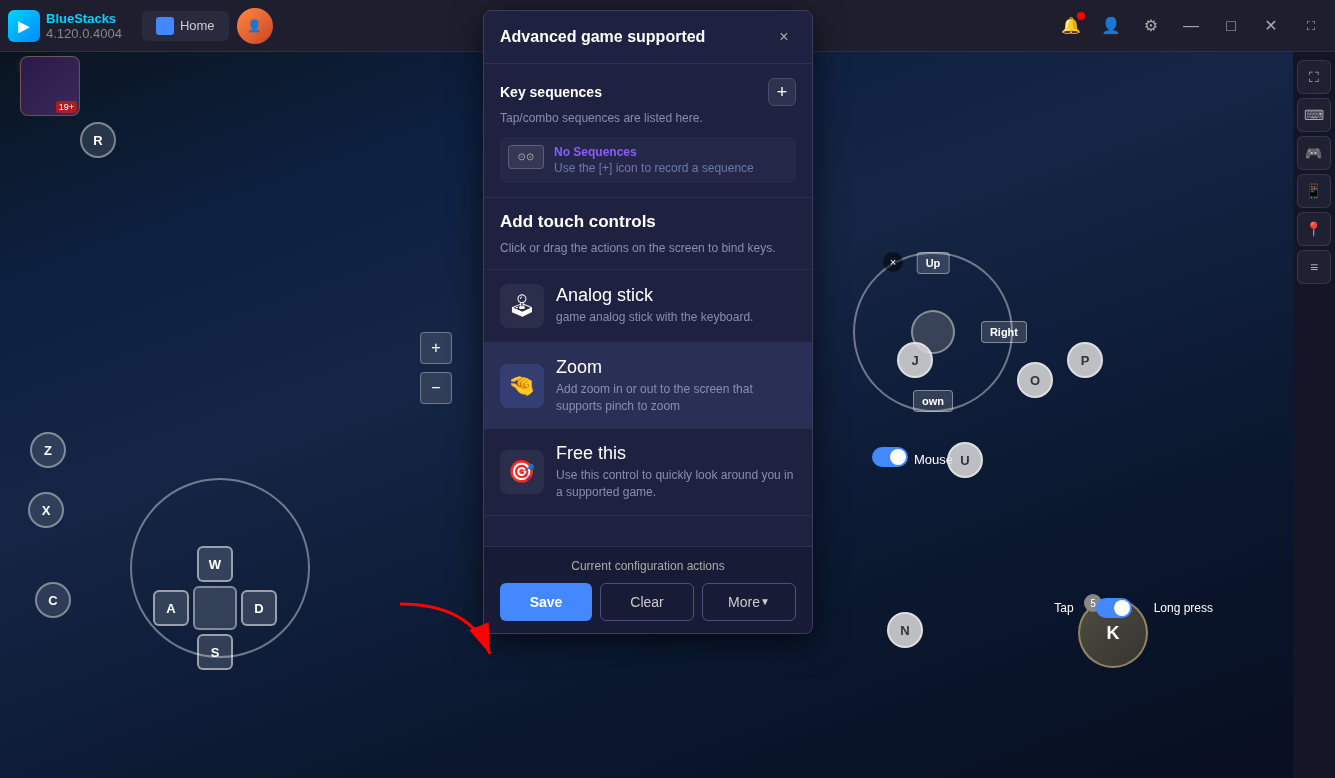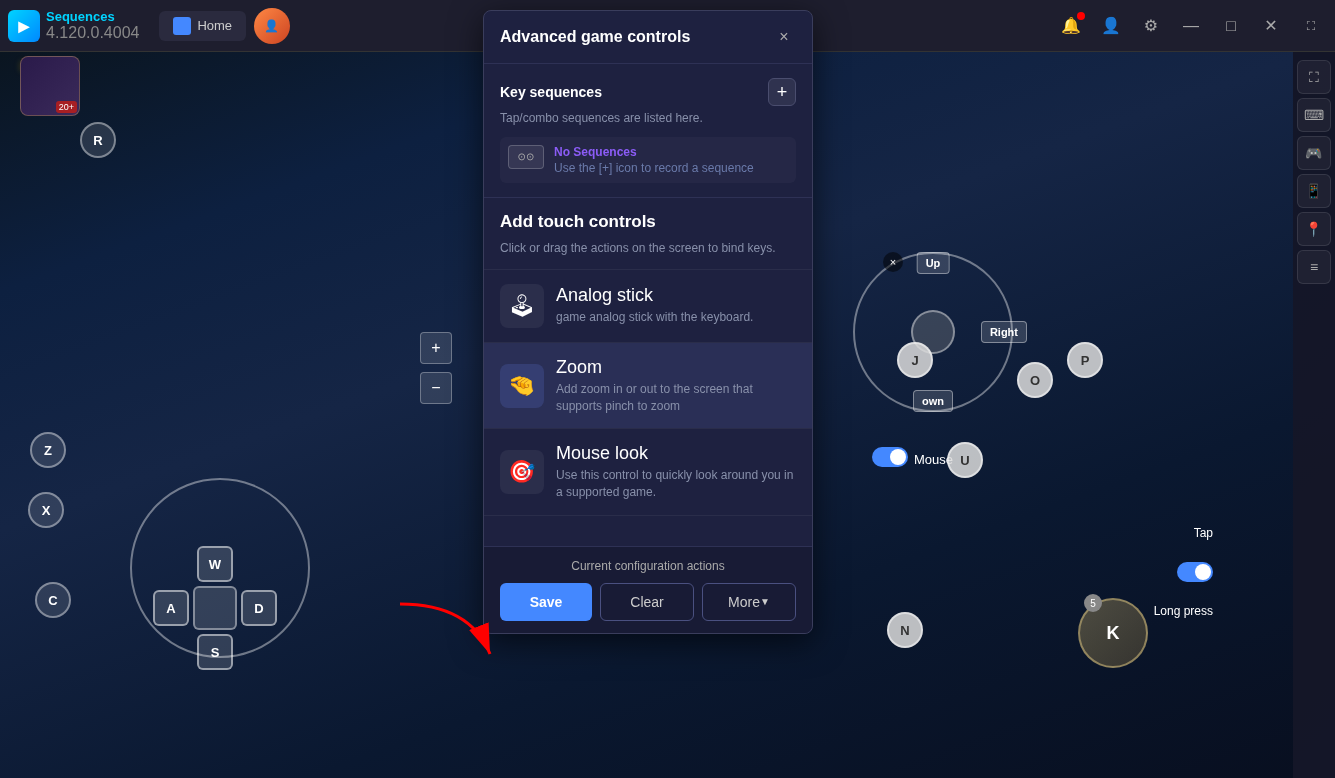--- a/index.html
+++ b/index.html
@@ -57,21 +57,21 @@
       display: flex; align-items: center; justify-content: center;
       color: white;
       font-size: 14px;
       font-weight: bold;
     }
 
     .bs-title {
       display: flex; flex-direction: column;
     }
     .bs-name { color: #00d4ff; font-size: 13px; font-weight: bold; }
-    .bs-version { color: #888; font-size: 16px; }
+    .bs-version { color: #888; font-size: 13px; }
 
     .tab-home {
       display: flex; align-items: center; gap: 6px;
       background: #2a2a3e;
       border-radius: 6px;
       padding: 6px 14px;
       margin-left: 8px;
       cursor: pointer;
     }
     .tab-home-icon { width: 18px; height: 18px; background: #4488ff; border-radius: 3px; }
@@ -248,22 +248,22 @@
       right: 2px; top: 2px;
       width: 16px; height: 16px;
       background: white;
       border-radius: 50%;
     }
 
     
     .tap-toggle {
       position: absolute;
       right: 80px; bottom: 160px;
-      display: flex; align-items: flex-end; gap: 22px;
-      color: white; font-size: 12px; flex-direction: column;
+      display: flex; align-items: center; gap: 22px;
+      color: white; font-size: 12px;
     }
 
     
     .k-area {
       position: absolute;
       right: 145px; bottom: 110px;
       width: 70px; height: 70px;
       background: linear-gradient(135deg, rgba(180,160,100,0.4), rgba(120,100,60,0.4));
       border-radius: 50%;
       border: 2px solid rgba(200,180,120,0.6);
@@ -492,29 +492,29 @@
 </head>
 <body>
 
 <div class="game-bg">
 
   <div style="position:absolute; top:52px; left:0; right:42px; bottom:0; background: linear-gradient(160deg, #0a1520 0%, #0d2040 20%, #152545 40%, #0a1830 70%, #080f20 100%);"></div>
 
   <div style="position:absolute; top:60px; left:20px; color:rgba(255,200,100,0.8); font-size:11px; font-weight:bold; text-shadow: 0 0 6px rgba(255,200,0,0.6);">33574</div>
 
   <div style="position:absolute; top:56px; left:20px; width:60px; height:60px; background: linear-gradient(135deg,#2a1a4a,#3a2a5a); border-radius:8px; border: 1px solid rgba(255,200,100,0.3);">
-    <div style="position:absolute; bottom:2px; right:2px; background:rgba(180,30,30,0.9); border-radius:3px; color:white; font-size:9px; padding:1px 3px;">20+</div>
+    <div style="position:absolute; bottom:2px; right:2px; background:rgba(180,30,30,0.9); border-radius:3px; color:white; font-size:9px; padding:1px 3px;">19+</div>
   </div>
 </div>
 
 <div class="topbar">
   <div class="bs-logo">
     <div class="bs-logo-icon">▶</div>
     <div class="bs-title">
-      <span class="bs-name">Sequences</span>
+      <span class="bs-name">BlueStacks</span>
       <span class="bs-version">4.120.0.4004</span>
     </div>
   </div>
 
   <div class="tab-home">
     <div class="tab-home-icon"></div>
     <span class="tab-home-label">Home</span>
   </div>
 
   <div class="avatar-tab">👤</div>
@@ -637,21 +637,21 @@
         <polygon points="0 0, 10 3.5, 0 7" fill="red"></polygon>
       </marker>
     </defs>
     <path d="M 10 10 Q 80 10 100 60" stroke="red" stroke-width="3" fill="none" marker-end="url(#arrowhead)"></path>
   </svg>
 </div>
 
 <div class="dialog">
 
   <div class="dialog-header">
-    <span class="dialog-title">Advanced game controls</span>
+    <span class="dialog-title">Advanced game supported</span>
     <button class="dialog-close">×</button>
   </div>
 
   <div class="dialog-body">
 
     <div class="section">
       <div class="section-header">
         <span class="section-title">Key sequences</span>
         <button class="add-btn">+</button>
       </div>
@@ -689,21 +689,21 @@
         <div class="control-name">Zoom</div>
         <div class="control-desc">Add zoom in or out to the screen that supports pinch to zoom</div>
       </div>
     </div>
 
     <div class="control-item">
       <div class="control-icon-wrap">
         <span class="control-icon">🎯</span>
       </div>
       <div class="control-text">
-        <div class="control-name">Mouse look</div>
+        <div class="control-name">Free this</div>
         <div class="control-desc">Use this control to quickly look around you in a supported game.</div>
       </div>
     </div>
 
     <div style="height:30px;"></div>
 
   </div>
 
   <div class="dialog-footer">
     <div class="footer-label">Current configuration actions</div>

